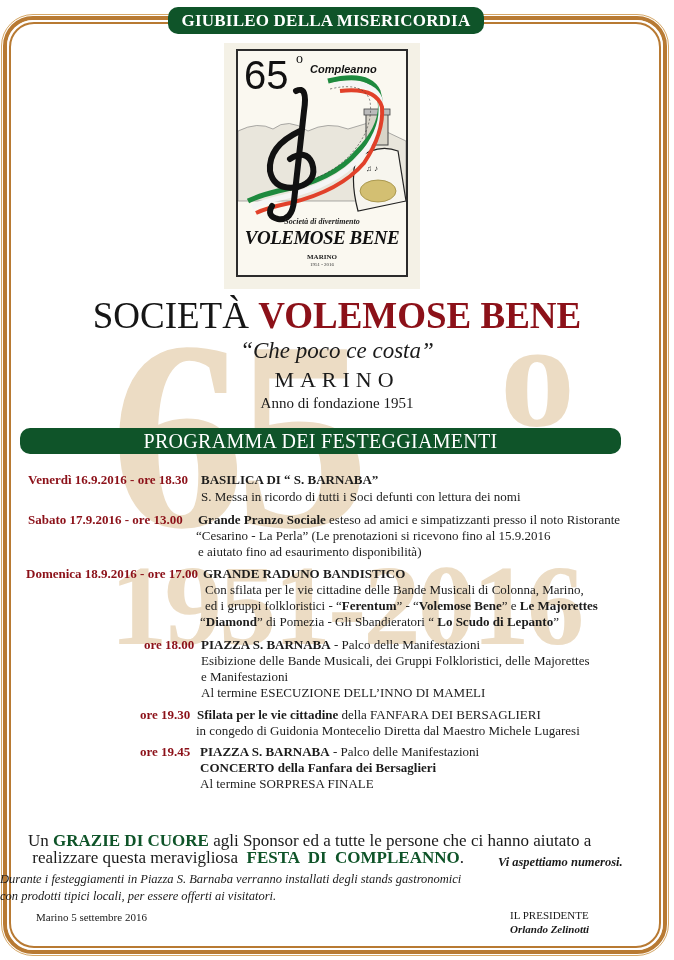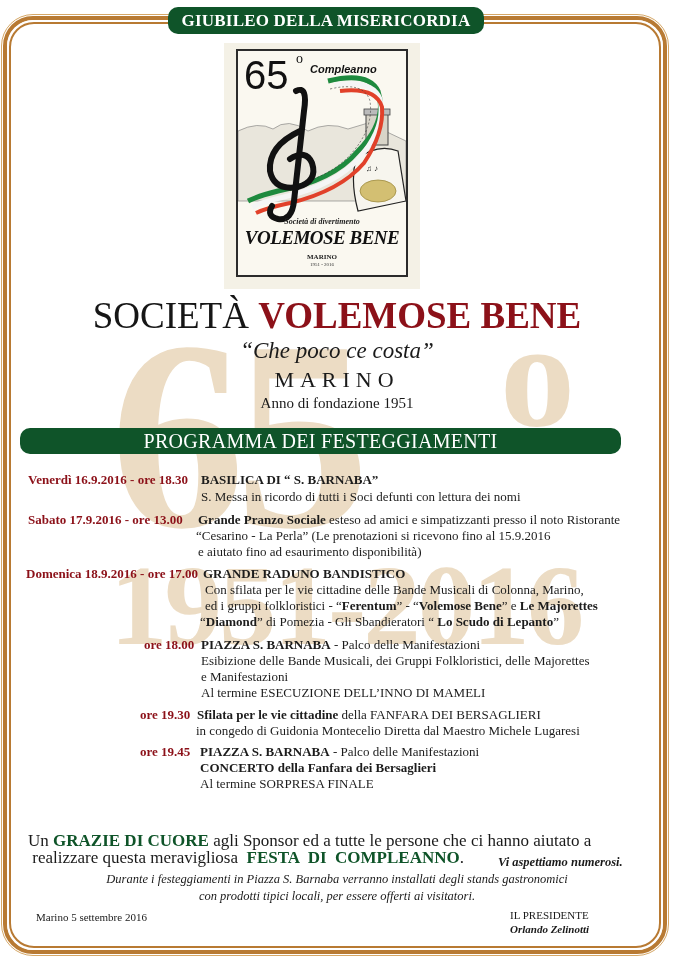--- a/index.html
+++ b/index.html
@@ -84,21 +84,21 @@
   
   .ev { position: absolute; font-size: 13px; line-height: 16px; color: #1c1c1c; }
   .when { color: #8c1119; font-weight: bold; }
   .b { font-weight: bold; }
   .line { position: absolute; white-space: nowrap; }
 
   .closing { position: absolute; left: 0; width: 674px; top: 796px; text-align: center; color: #8c1119; font-style: italic; font-weight: bold; font-size: 17px; }
   .thanks { position: absolute; left: 28px; top: 832px; font-size: 17px; line-height: 17px; }
   .thanks .g { color: #0f5429; font-weight: bold; }
   .welcome { position: absolute; left: 498px; top: 855px; font-style: italic; font-weight: bold; font-size: 12.5px; }
-  .note { position: absolute; left: 0; width: 674px; top: 871px; text-align: center; font-style: italic; font-size: 12.5px; line-height: 17px; }
+  .note { position: absolute; left: 0; width: 674px; top: 871px; text-align: left; font-style: italic; font-size: 12.5px; line-height: 17px; }
   .date { position: absolute; left: 36px; top: 911px; font-size: 11px; }
   .pres { position: absolute; left: 510px; top: 908px; width: 110px; text-align: left; font-size: 11px; line-height: 14px; }
   .pres .name { font-style: italic; font-weight: bold; }
 </style>
 </head>
 <body>
 
 <div class="frame-outer2"></div>
 <div class="frame-outer"></div>
 <div class="frame-gap"></div>

